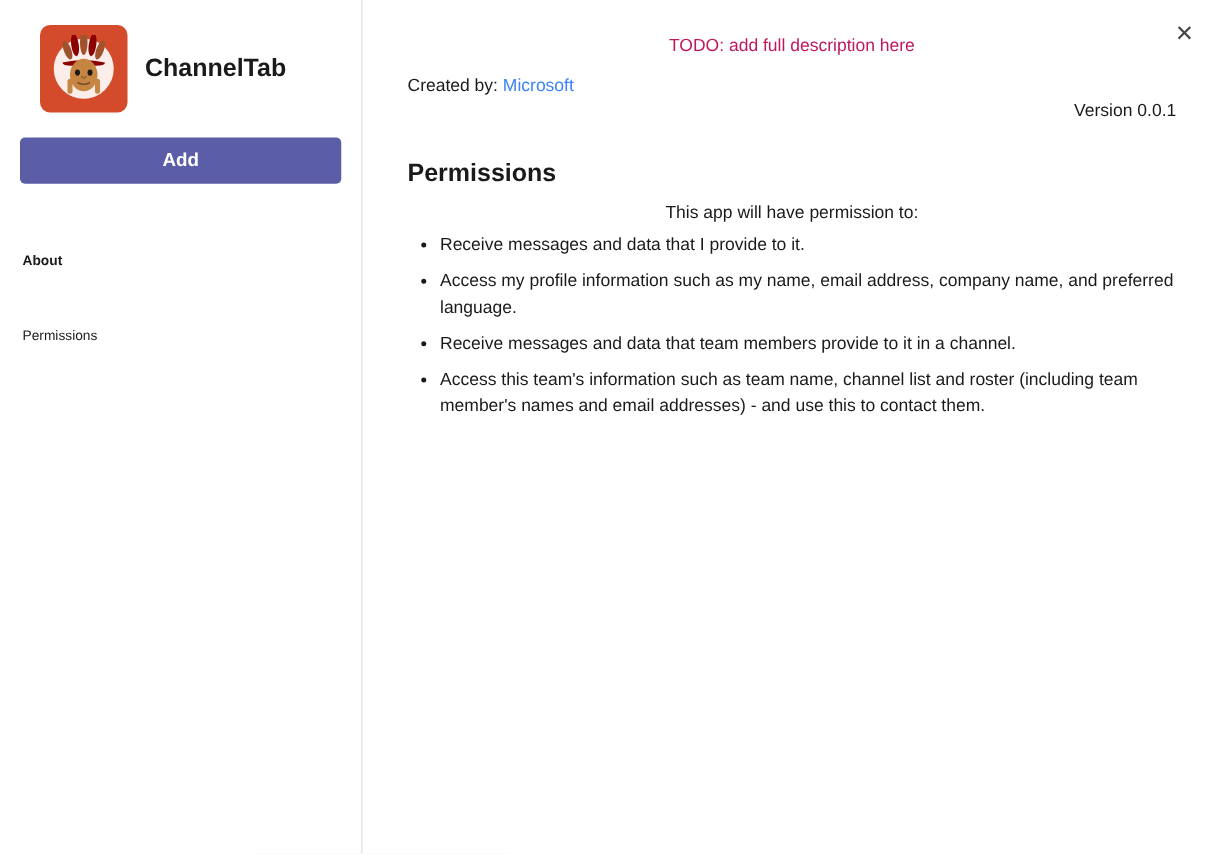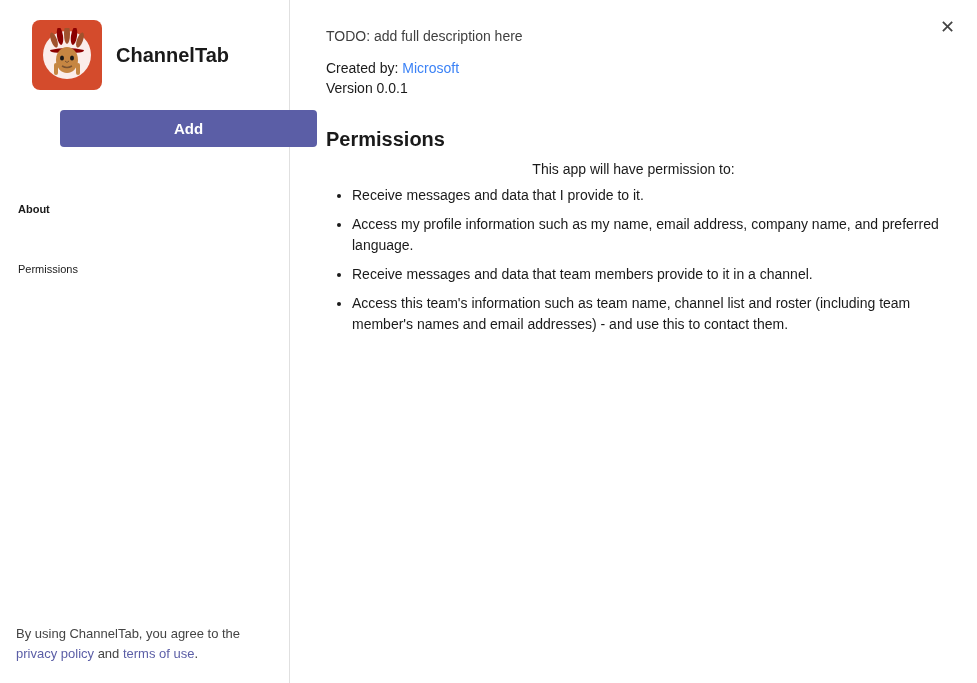--- a/index.html
+++ b/index.html
@@ -93,21 +93,20 @@
       width: 100%;
       padding: 10px 0;
       background: #5b5ea6;
       color: #ffffff;
       border: none;
       border-radius: 4px;
       font-size: 15px;
       font-weight: 600;
       cursor: pointer;
       margin-bottom: 18px;
-      margin-left: 44px;
     }
 
     .nav-item {
       display: block;
       padding: 6px 2px;
       font-size: 11px;
       cursor: pointer;
       color: #1a1a1a;
       text-decoration: none;
       margin-bottom: 4px;
@@ -145,22 +144,23 @@
 
     .content-title {
       font-size: 22px;
       font-weight: 700;
       color: #1a1a1a;
       margin-bottom: 8px;
     }
 
     .content-description {
       font-size: 14px;
-      color: #404040;
+      color: #be185d;
       margin-bottom: 16px;
+      text-align: center;
     }
 
     .capability-label {
       font-size: 14px;
       font-weight: 700;
       color: #1a1a1a;
       margin-bottom: 4px;
     }
 
     .capability-desc {
@@ -176,20 +176,21 @@
     }
 
     .created-by a {
       color: #3b82f6;
       text-decoration: none;
     }
 
     .version {
       font-size: 14px;
       color: #1a1a1a;
+      text-align: right;
     }
 
     .permissions-section {
       margin-top: 10px;
     }
 
     .permissions-title {
       font-size: 20px;
       font-weight: 700;
       color: #1a1a1a;
@@ -255,23 +256,20 @@
           </svg>
         </div>
         <span class="app-title">ChannelTab</span>
       </div>
 
       <button class="add-button">Add</button>
 
       <a class="nav-item active">About</a>
       <a class="nav-item">Permissions</a>
 
-      <div class="sidebar-footer">
-        <span>By using ChannelTab, you agree to the </span><a href="#">privacy policy</a><span> and </span><a href="#">terms of use</a><span>.</span>
-      </div>
 
     </div>
 
     <div class="content">
 
       <div class="content-section">
         <div class="content-description">TODO: add full description here</div>
 
 
         <div class="created-by">

